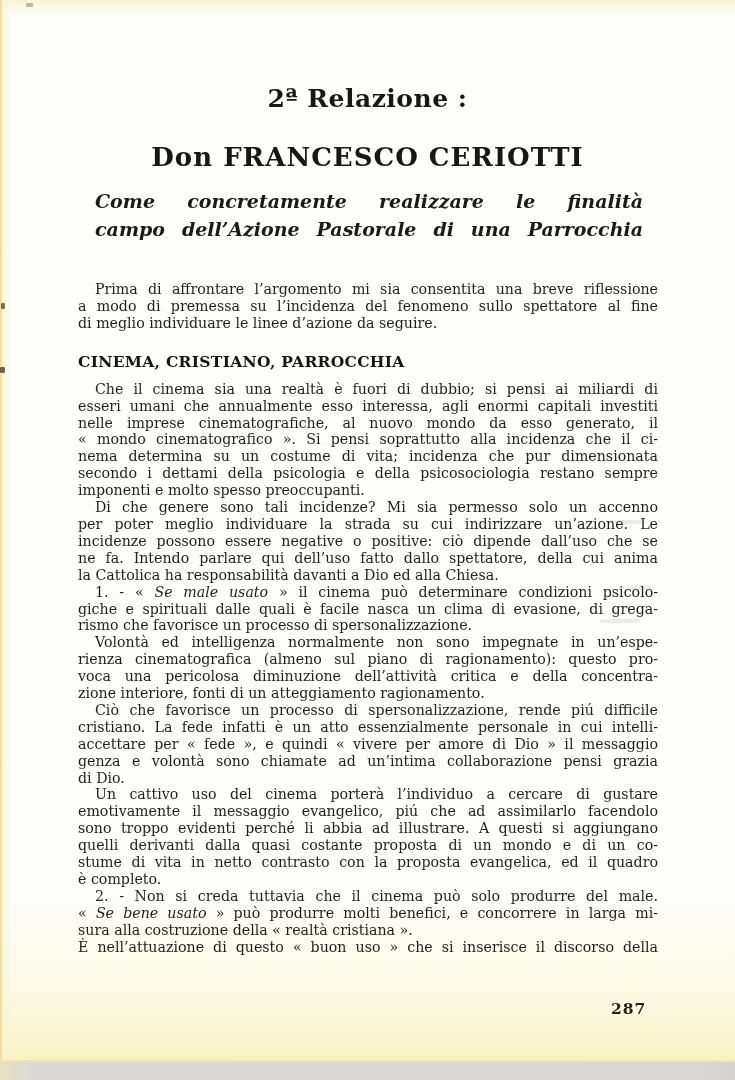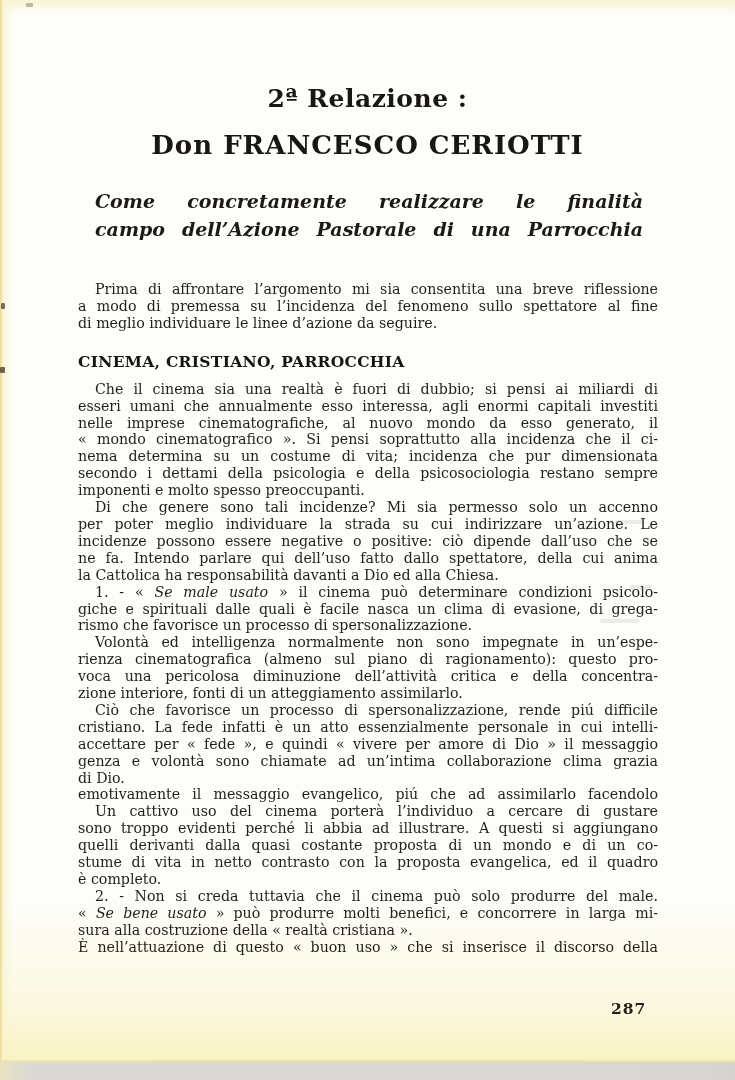--- a/index.html
+++ b/index.html
@@ -14,21 +14,21 @@
       linear-gradient(180deg, rgba(248,240,195,.7) 0px, rgba(255,255,255,0) 14px),
       linear-gradient(180deg, rgba(255,255,255,0) 900px, rgba(250,244,200,.5) 1005px, #f9f2c4 1058px),
       #fdfdf9;
   }
   .title1{
     position:absolute;top:84px;left:0;width:735px;
     text-align:center;font-size:25px;font-weight:bold;line-height:30px;
     letter-spacing:.5px;color:#191613;
   }
   .title2{
-    position:absolute;top:128px;left:0;width:735px;
+    position:absolute;top:140px;left:0;width:735px;
     text-align:center;font-size:26px;font-weight:bold;line-height:34px;
     letter-spacing:1px;color:#191613;
   }
   .subtitle{
     position:absolute;top:188px;left:95px;width:548px;
     font-size:19px;font-weight:bold;font-style:italic;color:#1c1916;
   }
   .subtitle .line{line-height:27.5px;}
   .textblock{
     position:absolute;top:281px;left:78px;width:580px;
@@ -104,32 +104,32 @@
         </div>
         <div class="para">
           <div class="line first"><span>1. - « </span><i>Se male usato</i><span> » il cinema può determinare condizioni psicolo-</span></div>
           <div class="line">giche e spirituali dalle quali è facile nasca un clima di evasione, di grega-</div>
           <div class="line last">rismo che favorisce un processo di spersonalizzazione.</div>
         </div>
         <div class="para">
           <div class="line first">Volontà ed intelligenza normalmente non sono impegnate in un’espe-</div>
           <div class="line">rienza cinematografica (almeno sul piano di ragionamento): questo pro-</div>
           <div class="line">voca una pericolosa diminuzione dell’attività critica e della concentra-</div>
-          <div class="line last">zione interiore, fonti di un atteggiamento assimilarlo.</div>
+          <div class="line last">zione interiore, fonti di un atteggiamento ragionamento.</div>
         </div>
         <div class="para">
           <div class="line first">Ciò che favorisce un processo di spersonalizzazione, rende piú difficile</div>
           <div class="line">cristiano. La fede infatti è un atto essenzialmente personale in cui intelli-</div>
           <div class="line">accettare per « fede », e quindi « vivere per amore di Dio » il messaggio</div>
-          <div class="line">genza e volontà sono chiamate ad un’intima collaborazione clima grazia</div>
+          <div class="line">genza e volontà sono chiamate ad un’intima collaborazione pensi grazia</div>
           <div class="line last">di Dio.</div>
         </div>
         <div class="para">
+          <div class="line first">Un cattivo uso del cinema porterà l’individuo a cercare di gustare</div>
           <div class="line">emotivamente il messaggio evangelico, piú che ad assimilarlo facendolo</div>
-          <div class="line first">Un cattivo uso del cinema porterà l’individuo a cercare di gustare</div>
           <div class="line">sono troppo evidenti perché li abbia ad illustrare. A questi si aggiungano</div>
           <div class="line">quelli derivanti dalla quasi costante proposta di un mondo e di un co-</div>
           <div class="line">stume di vita in netto contrasto con la proposta evangelica, ed il quadro</div>
           <div class="line last">è completo.</div>
         </div>
         <div class="para">
           <div class="line first">2. - Non si creda tuttavia che il cinema può solo produrre del male.</div>
           <div class="line"><span>« </span><i>Se bene usato</i><span> » può produrre molti benefici, e concorrere in larga mi-</span></div>
           <div class="line last">sura alla costruzione della « realtà cristiana ».</div>
         </div>

